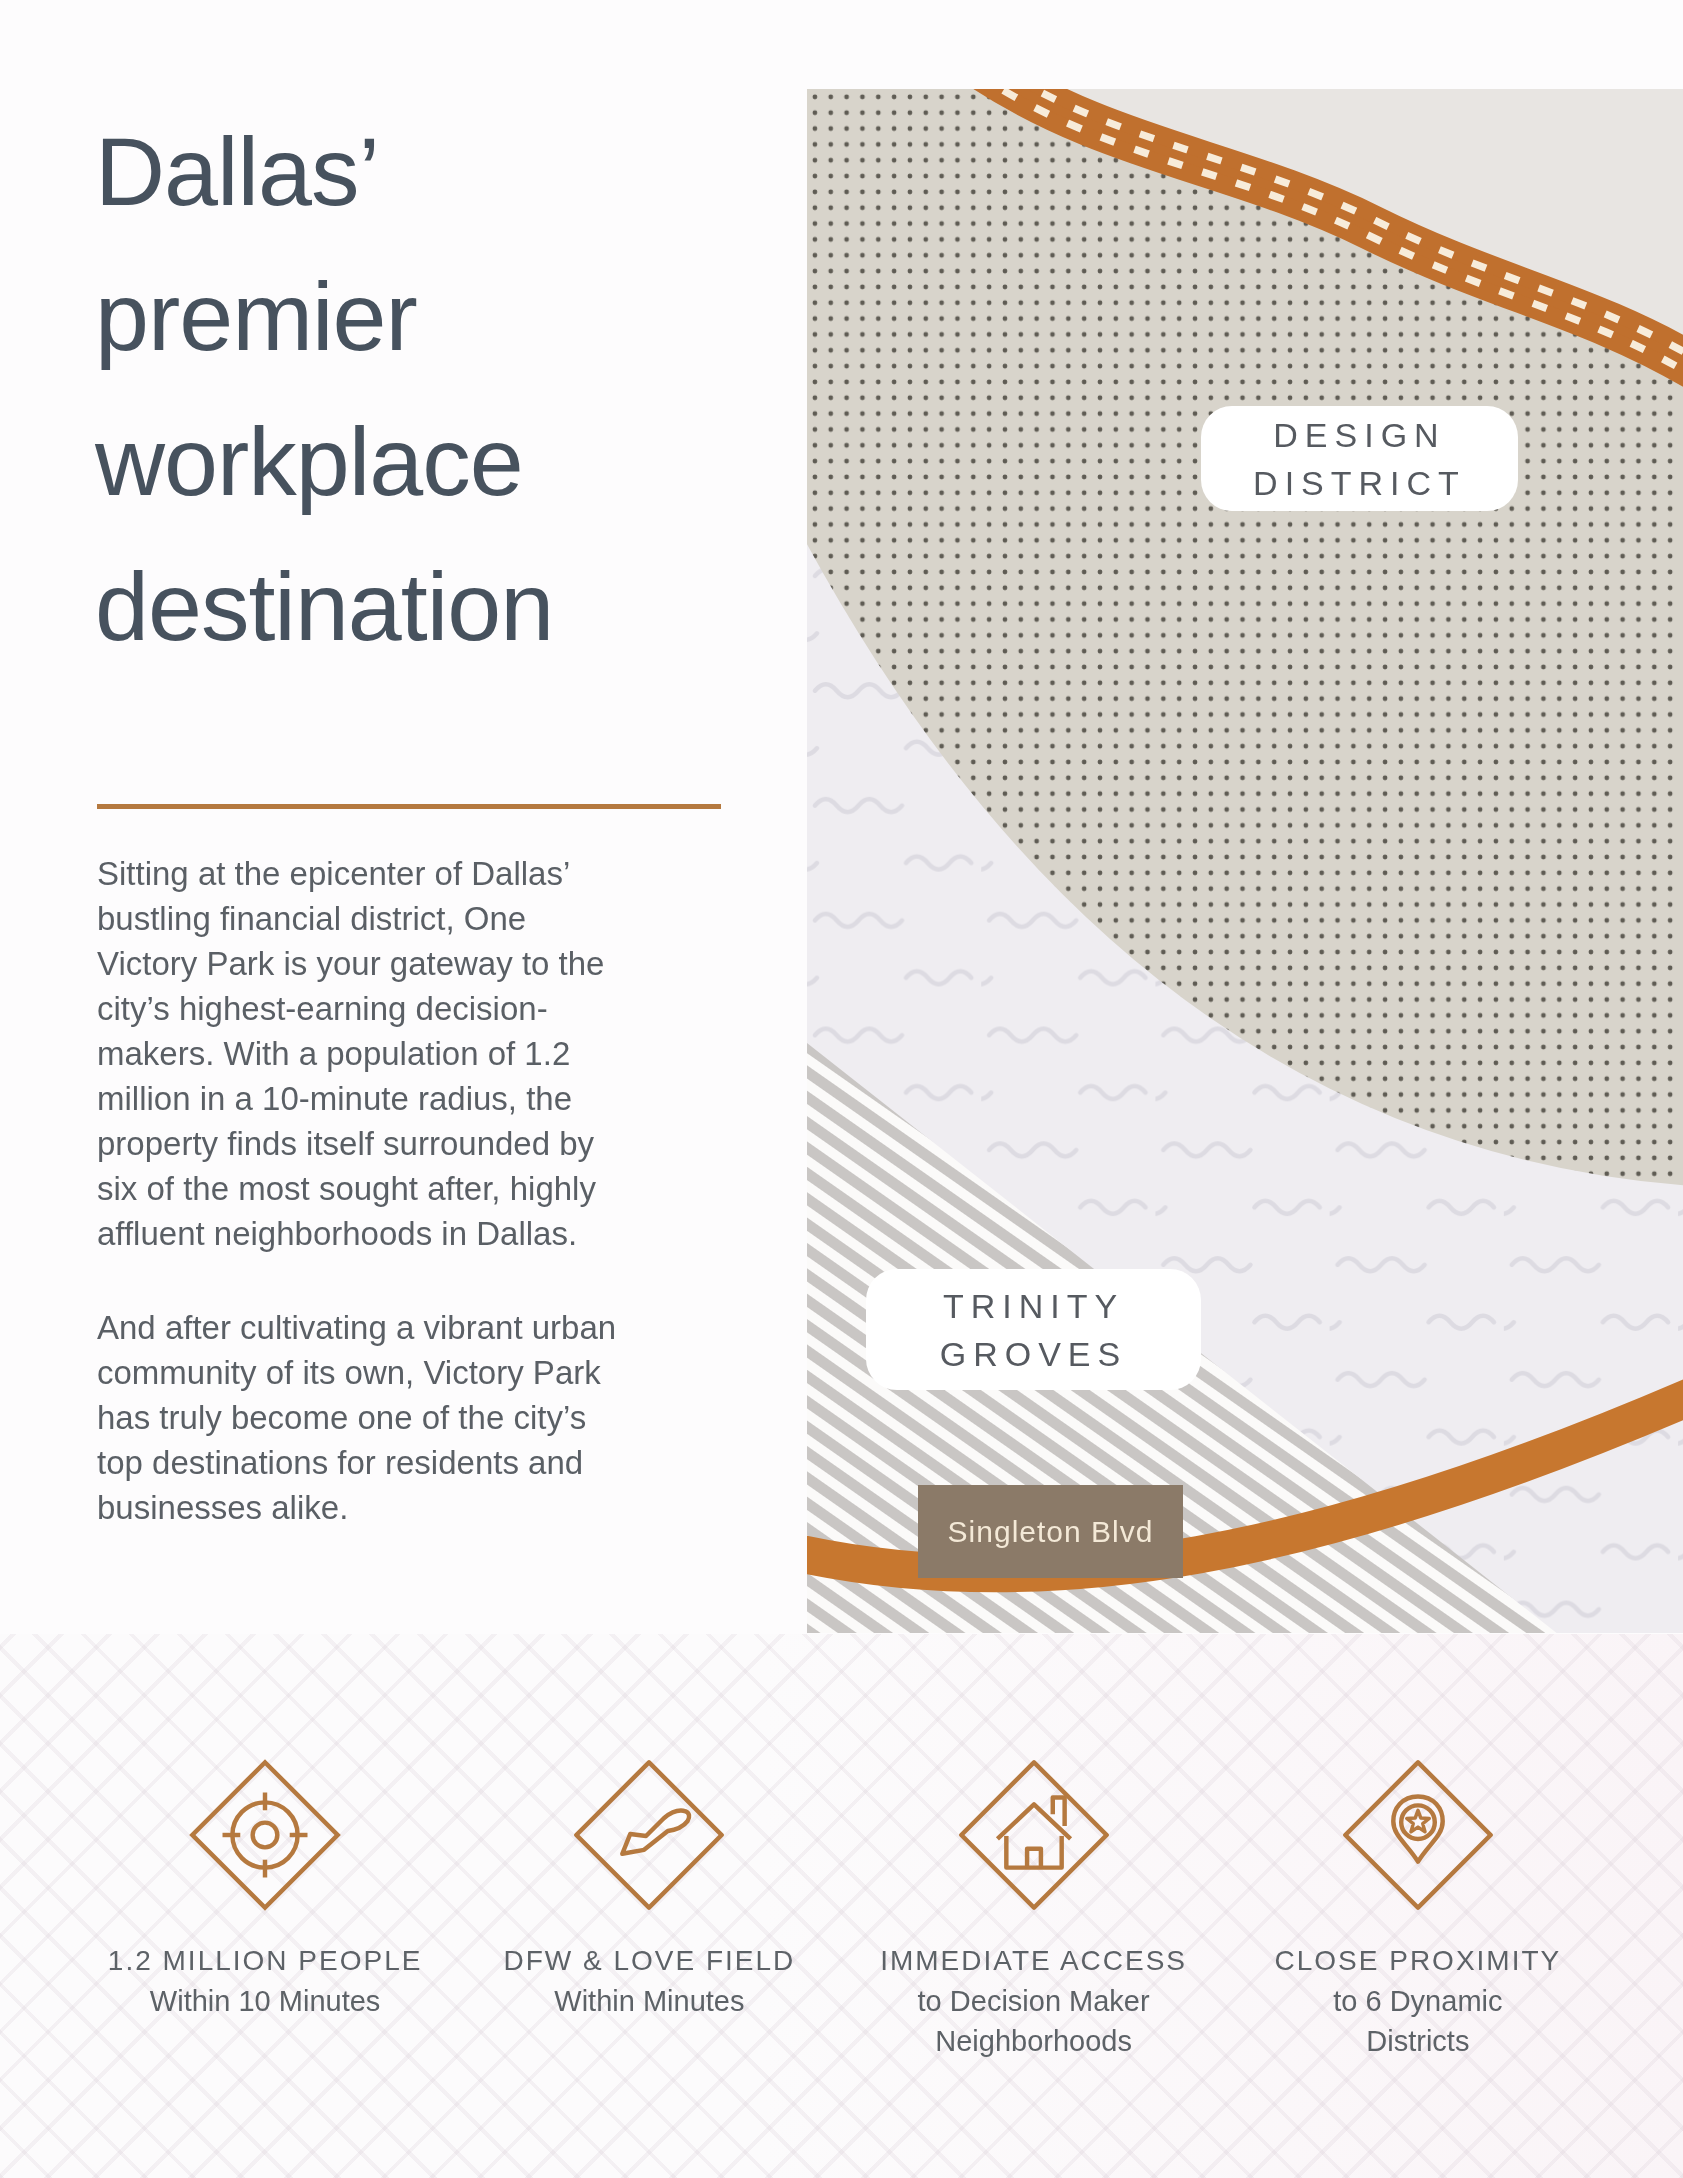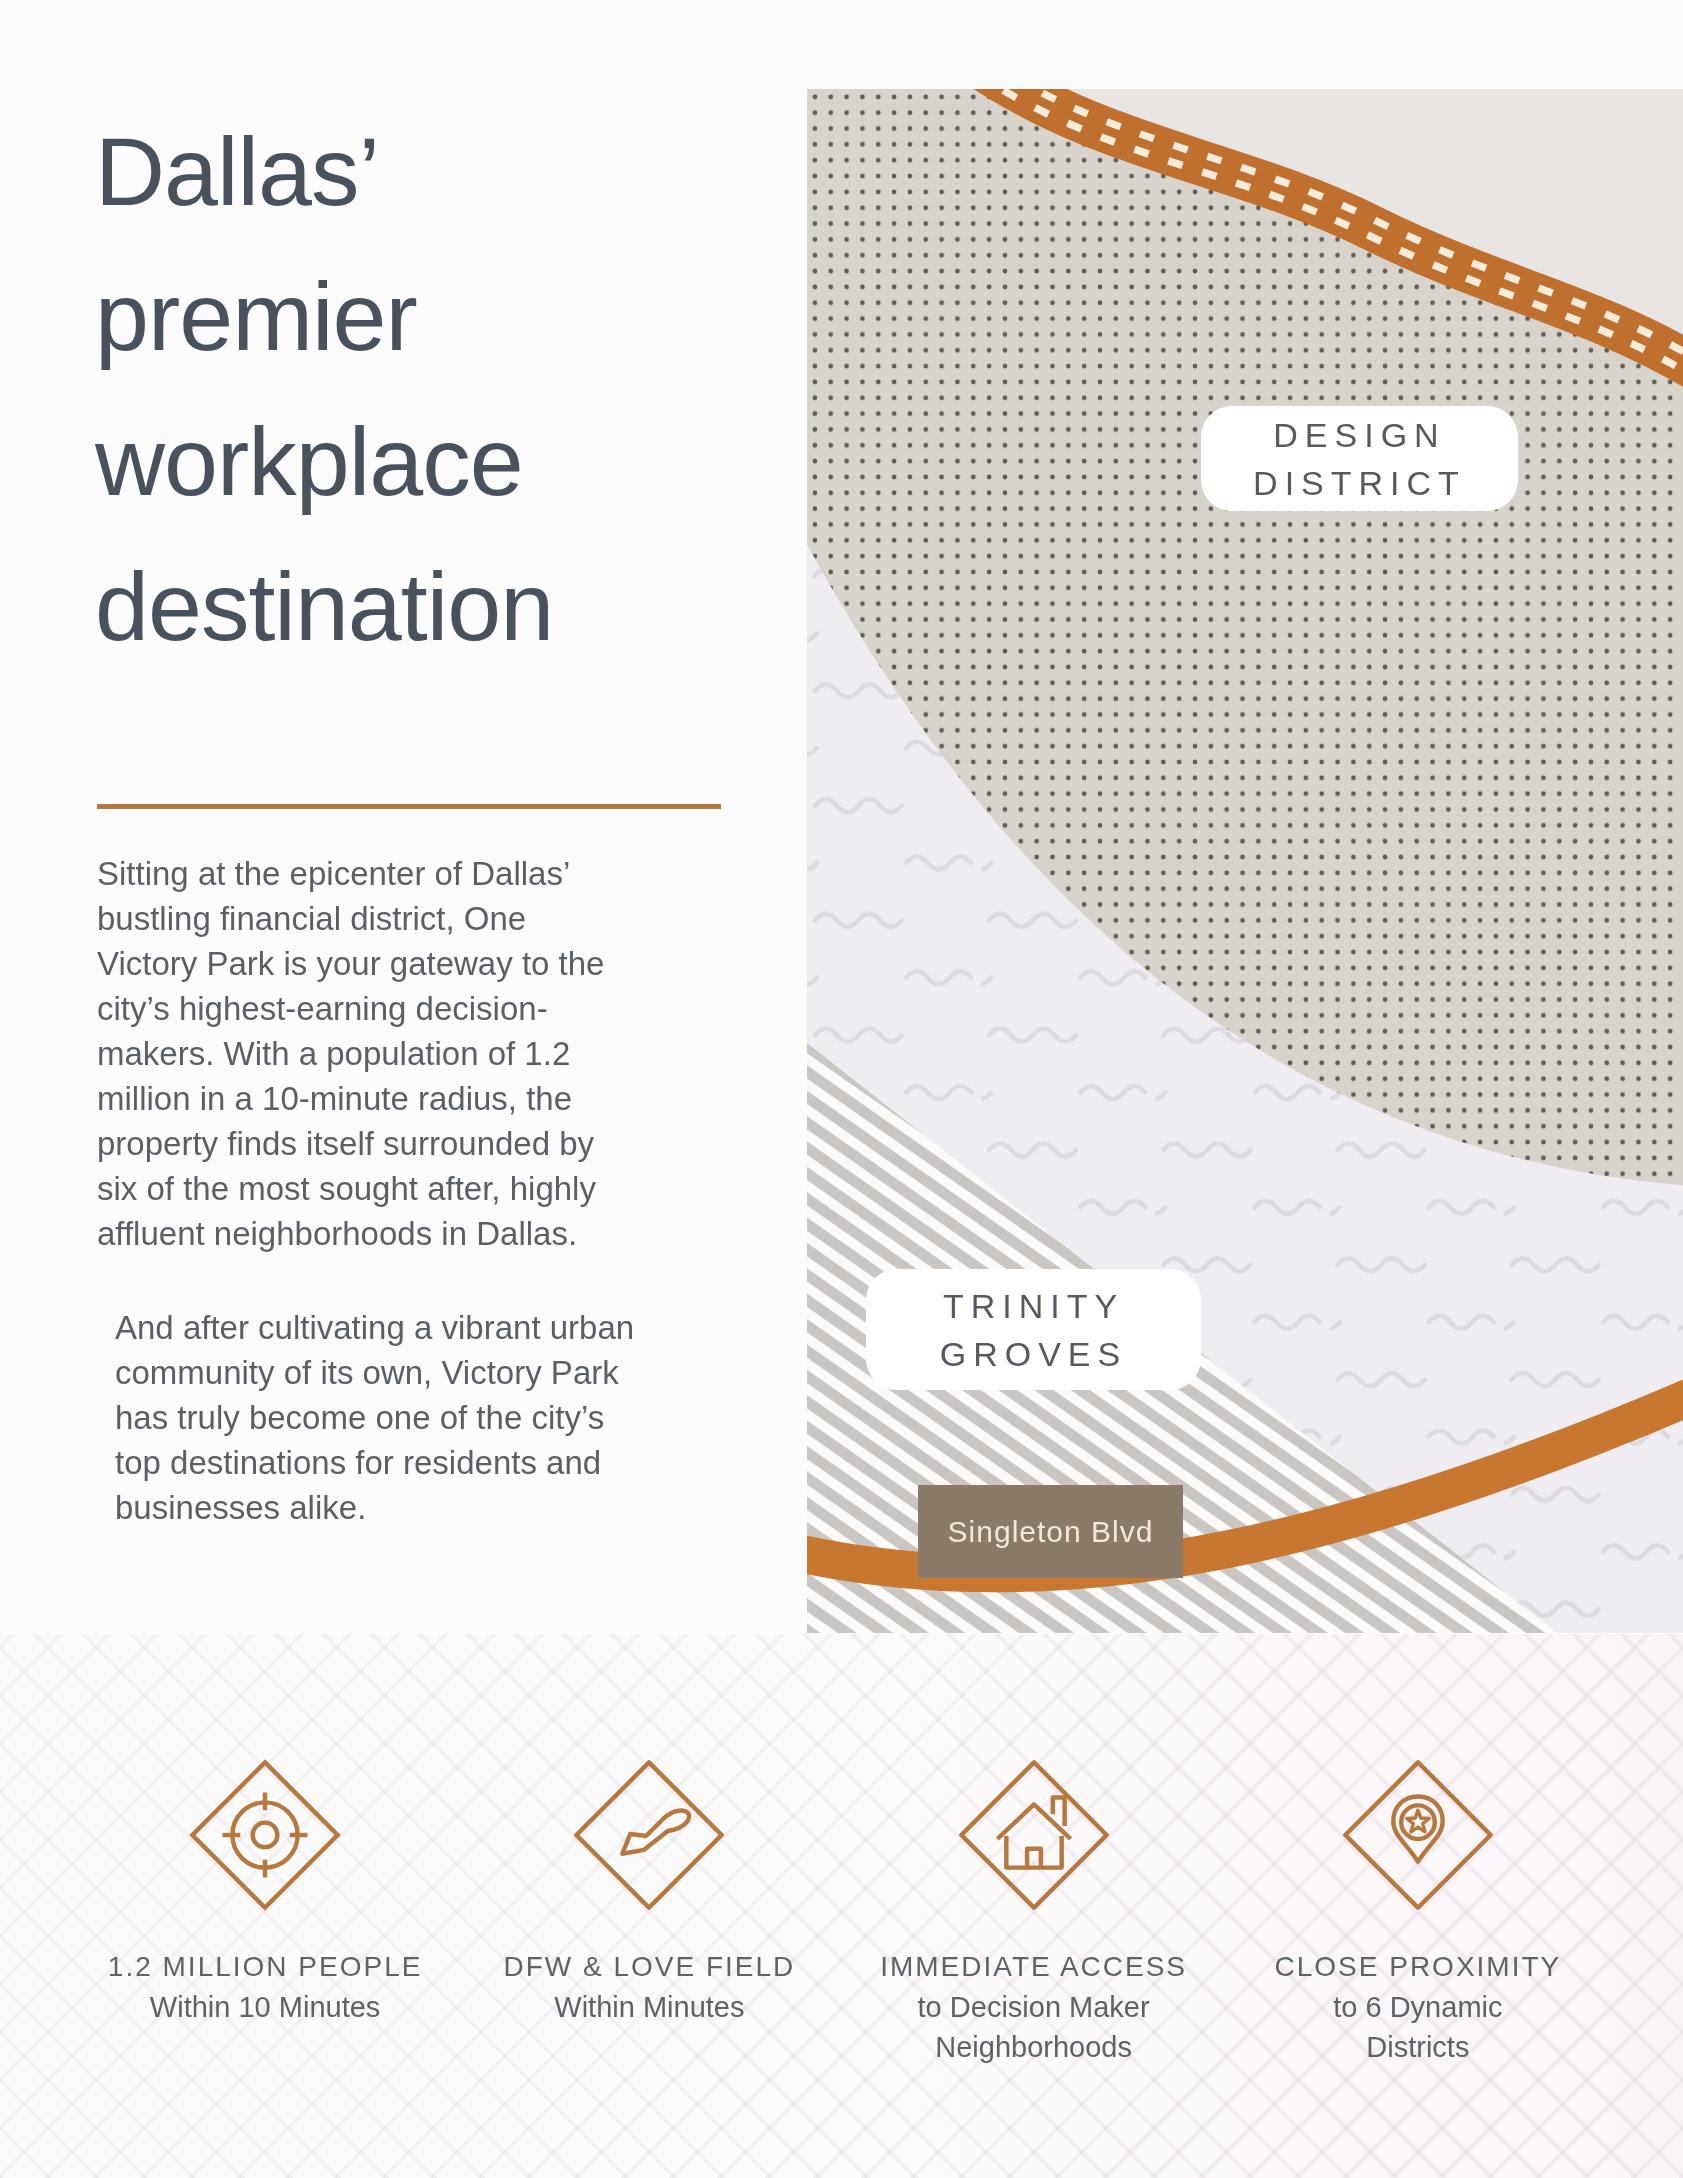--- a/index.html
+++ b/index.html
@@ -23,21 +23,21 @@
   .divider{
     position:absolute;left:97px;top:804px;width:624px;height:5px;
     background:var(--accent-orange);
   }
   .body-copy{
     position:absolute;left:97px;width:665px;
     font-size:33px;line-height:45px;font-weight:400;
     color:var(--body-text);white-space:pre-line;
   }
   .body-copy.p1{top:851px;}
-  .body-copy.p2{top:1305px;margin-left:18px;}
+  .body-copy.p2{top:1305px;}
   
   .map{position:absolute;left:807px;top:89px;width:876px;height:1544px;}
   .map-svg{position:absolute;inset:0;width:100%;height:100%;}
   .map-label{
     position:absolute;background:#ffffff;color:var(--label-text);
     display:flex;align-items:center;justify-content:center;text-align:center;
     font-size:34px;line-height:48px;letter-spacing:7px;font-weight:400;
     white-space:pre-line;
     border-radius:31px;
   }
@@ -58,21 +58,21 @@
       repeating-linear-gradient(-45deg, rgba(214,202,212,0.22) 0 4px, rgba(0,0,0,0) 4px 34px),
       linear-gradient(90deg,#fcfbfc 45%, #faf4f7 100%);
   }
   .features-row{
     display:flex;gap:48px;margin:117px 0 0 97px;width:1489px;
   }
   .feature{
     width:337px;display:flex;flex-direction:column;align-items:center;text-align:center;
   }
   .feature svg{display:block;}
-  .feature-caption{margin-top:28px;}
+  .feature-caption{margin-top:22px;}
   .feature-title{
     font-size:28px;line-height:40px;letter-spacing:2px;color:#5d6267;font-weight:400;
   }
   .feature-sub{
     font-size:29px;line-height:40px;color:#5d6267;font-weight:400;white-space:pre-line;
   }
 </style>
 </head>
 <body>
 

